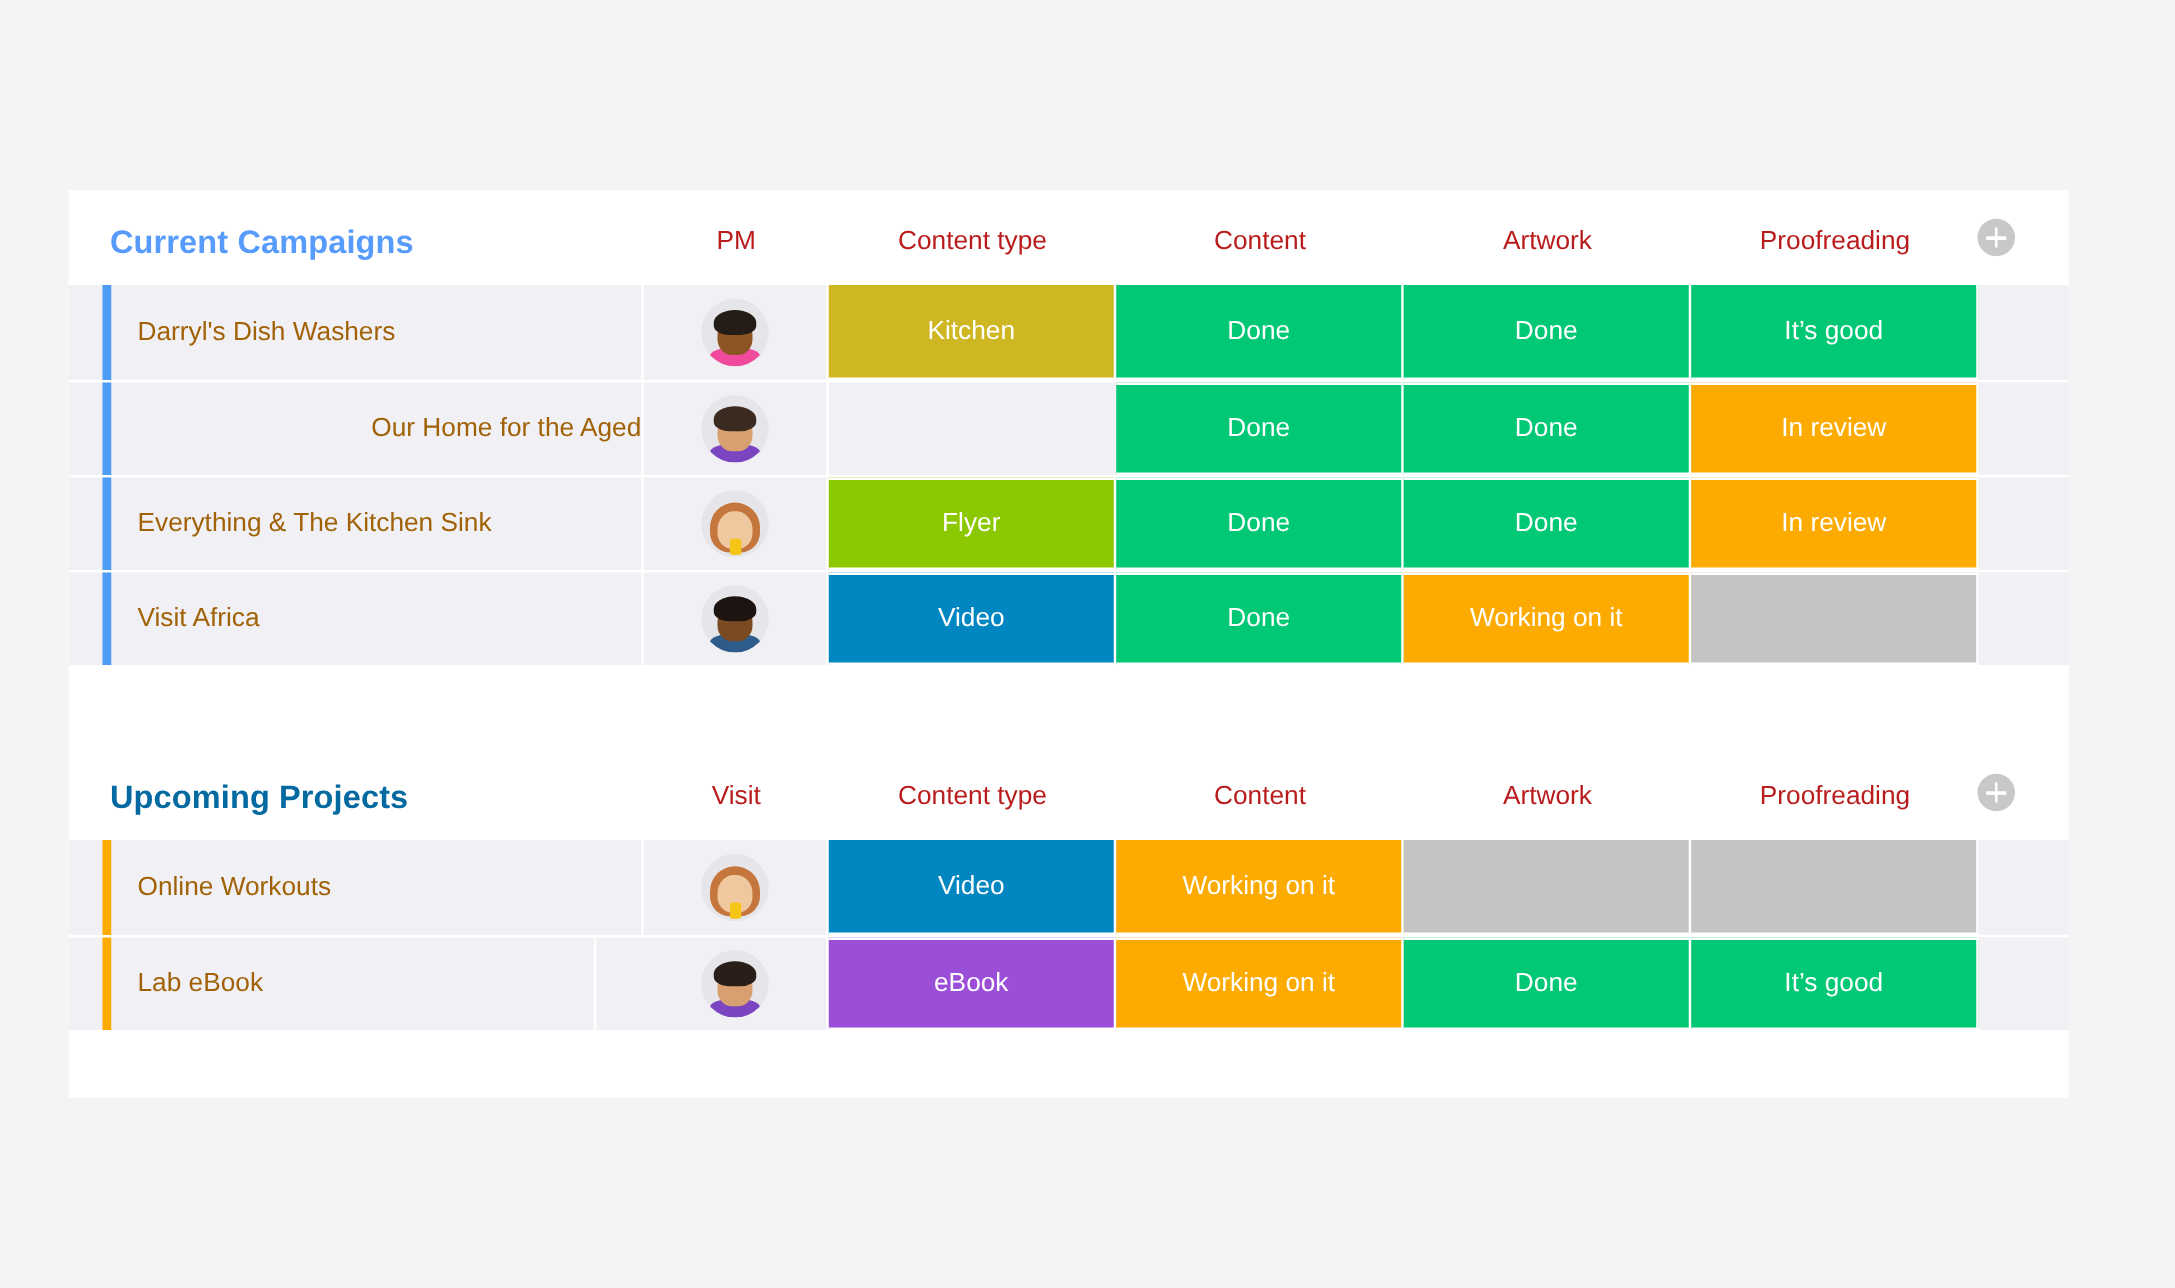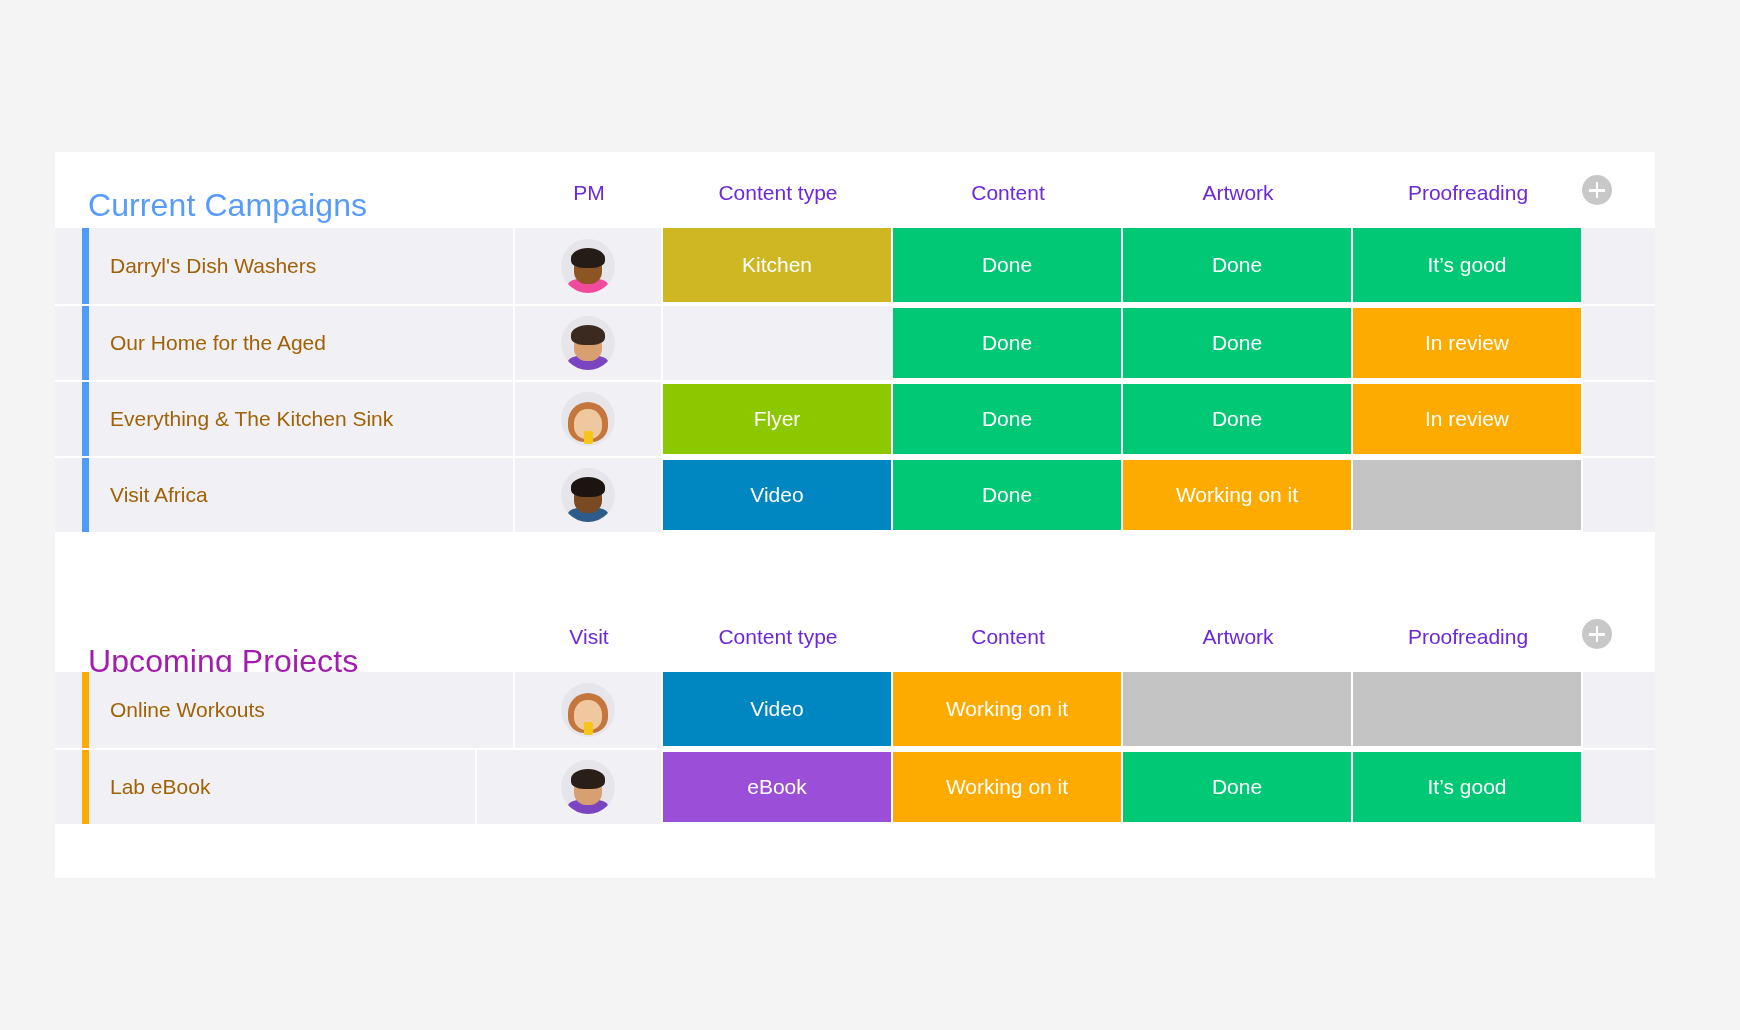--- a/index.html
+++ b/index.html
@@ -27,35 +27,36 @@
 
   
   .group-header {
     position: relative;
     height: 76px;
     width: 1600px;
   }
   .group-title {
     position: absolute;
     left: 33px;
-    top: 38px;
-    font-size: 32px;
+    top: 26px;
+    font-size: 26px;
     line-height: 30px;
     white-space: nowrap;
     letter-spacing: 0.1px;
+    font-weight: bold;
   }
   #group-current  .group-title { color: #579bfc; }
-  #group-upcoming .group-title { color: #a21caf; margin-top: 12px; }
+  #group-upcoming .group-title { color: #0369a1; }
 
   .col-head {
     position: absolute;
     top: 28px;
     font-size: 21px;
     line-height: 26px;
-    color: #6d28d9;
+    color: #b91c1c;
     text-align: center;
     white-space: nowrap;
   }
 
   .add-col-btn {
     position: absolute;
     top: 23px;
     left: 1600px;
     width: 0;
   }
@@ -247,21 +248,21 @@
           <span>Done</span>
         </div>
         <div class="cell-status" style="left:1298px; width:230px; background:#00c875;">
           <span>It’s good</span>
         </div>
         <div class="cell-tail" style="left:1528px; width:72px;"></div>
       </div>
 
       <div class="row">
         <div class="row-accent accent-blue"></div>
-        <div class="cell-name" style="width:426px;">
+        <div class="cell-name" style="width:426px;justify-content:flex-end;">
           <span>Our Home for the Aged</span>
         </div>
         <div class="cell-person" style="left:460px; width:148px;">
           <div class="avatar">
             <div class="body" style="background:#7b44c0;"></div>
             <div class="face" style="background:#d8a070;"></div>
             <div class="hair" style="background:#3a2a20;"></div>
           </div>
         </div>
         <div class="cell-status" style="left:838px; width:230px; background:#00c875;">

